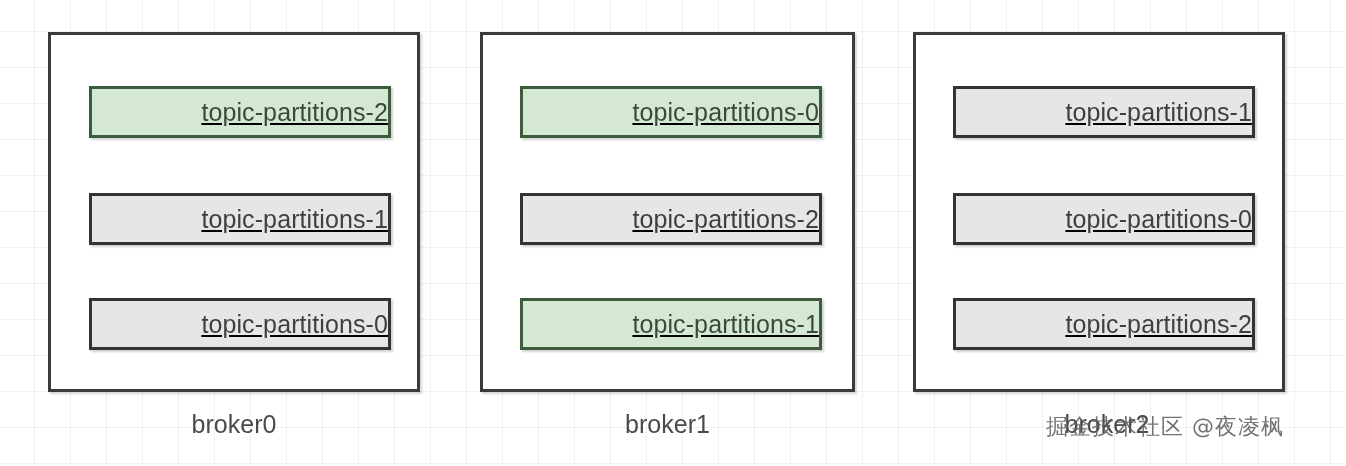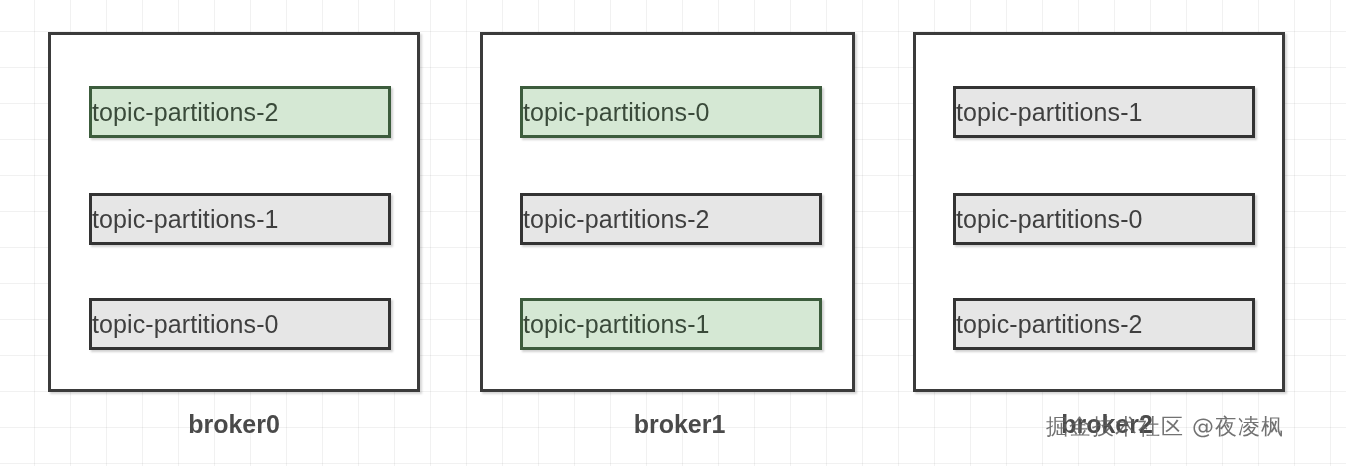--- a/index.html
+++ b/index.html
@@ -47,22 +47,23 @@
     box-shadow: 2px 2px 2px rgba(0,0,0,0.16);
   }
 
   .partition-box {
     position: absolute;
     box-sizing: border-box;
     border: 3px solid #333333;
     background: #e6e6e6;
     display: flex;
     align-items: center;
-    justify-content: flex-start;
+    justify-content: flex-end;
     box-shadow: 1.5px 1.5px 2px rgba(0,0,0,0.18);
+    text-decoration: underline;
   }
   .partition-box.leader {
     background: #d5e8d4;
     border-color: #3c5c3c;
   }
 
   .partition-label {
     font-family: "Liberation Sans", sans-serif;
     font-size: 25px;
     letter-spacing: 0.1px;
@@ -73,21 +74,20 @@
     color: #3a4a3a;
   }
 
   .broker-caption {
     position: absolute;
     text-align: center;
     font-family: "Liberation Sans", sans-serif;
     font-size: 25px;
     color: #4a4a4a;
     white-space: nowrap;
-    font-weight: bold;
   }
 
   #watermark {
     position: absolute;
     left: 1046px;
     top: 412px;
     font-family: "DejaVu Sans", sans-serif;
     font-size: 22px;
     letter-spacing: 1px;
     color: rgba(95,95,95,0.88);
@@ -122,21 +122,21 @@
       <div class="partition-box leader" style="left:37px; top:51px; width:302px; height:52px;">
         <span class="partition-label">topic-partitions-0</span>
       </div>
       <div class="partition-box" style="left:37px; top:158px; width:302px; height:52px;">
         <span class="partition-label">topic-partitions-2</span>
       </div>
       <div class="partition-box leader" style="left:37px; top:263px; width:302px; height:52px;">
         <span class="partition-label">topic-partitions-1</span>
       </div>
     </div>
-    <div class="broker-caption" style="left:12px; top:378px; width:375px;">broker1</div>
+    <div class="broker-caption" style="left:0; top:378px; width:375px;">broker1</div>
   </div>
 
   <div class="broker-group" style="left:913px; width:372px;">
     <div class="broker-box" style="width:372px; height:360px;">
       <div class="partition-box" style="left:37px; top:51px; width:302px; height:52px;">
         <span class="partition-label">topic-partitions-1</span>
       </div>
       <div class="partition-box" style="left:37px; top:158px; width:302px; height:52px;">
         <span class="partition-label">topic-partitions-0</span>
       </div>

